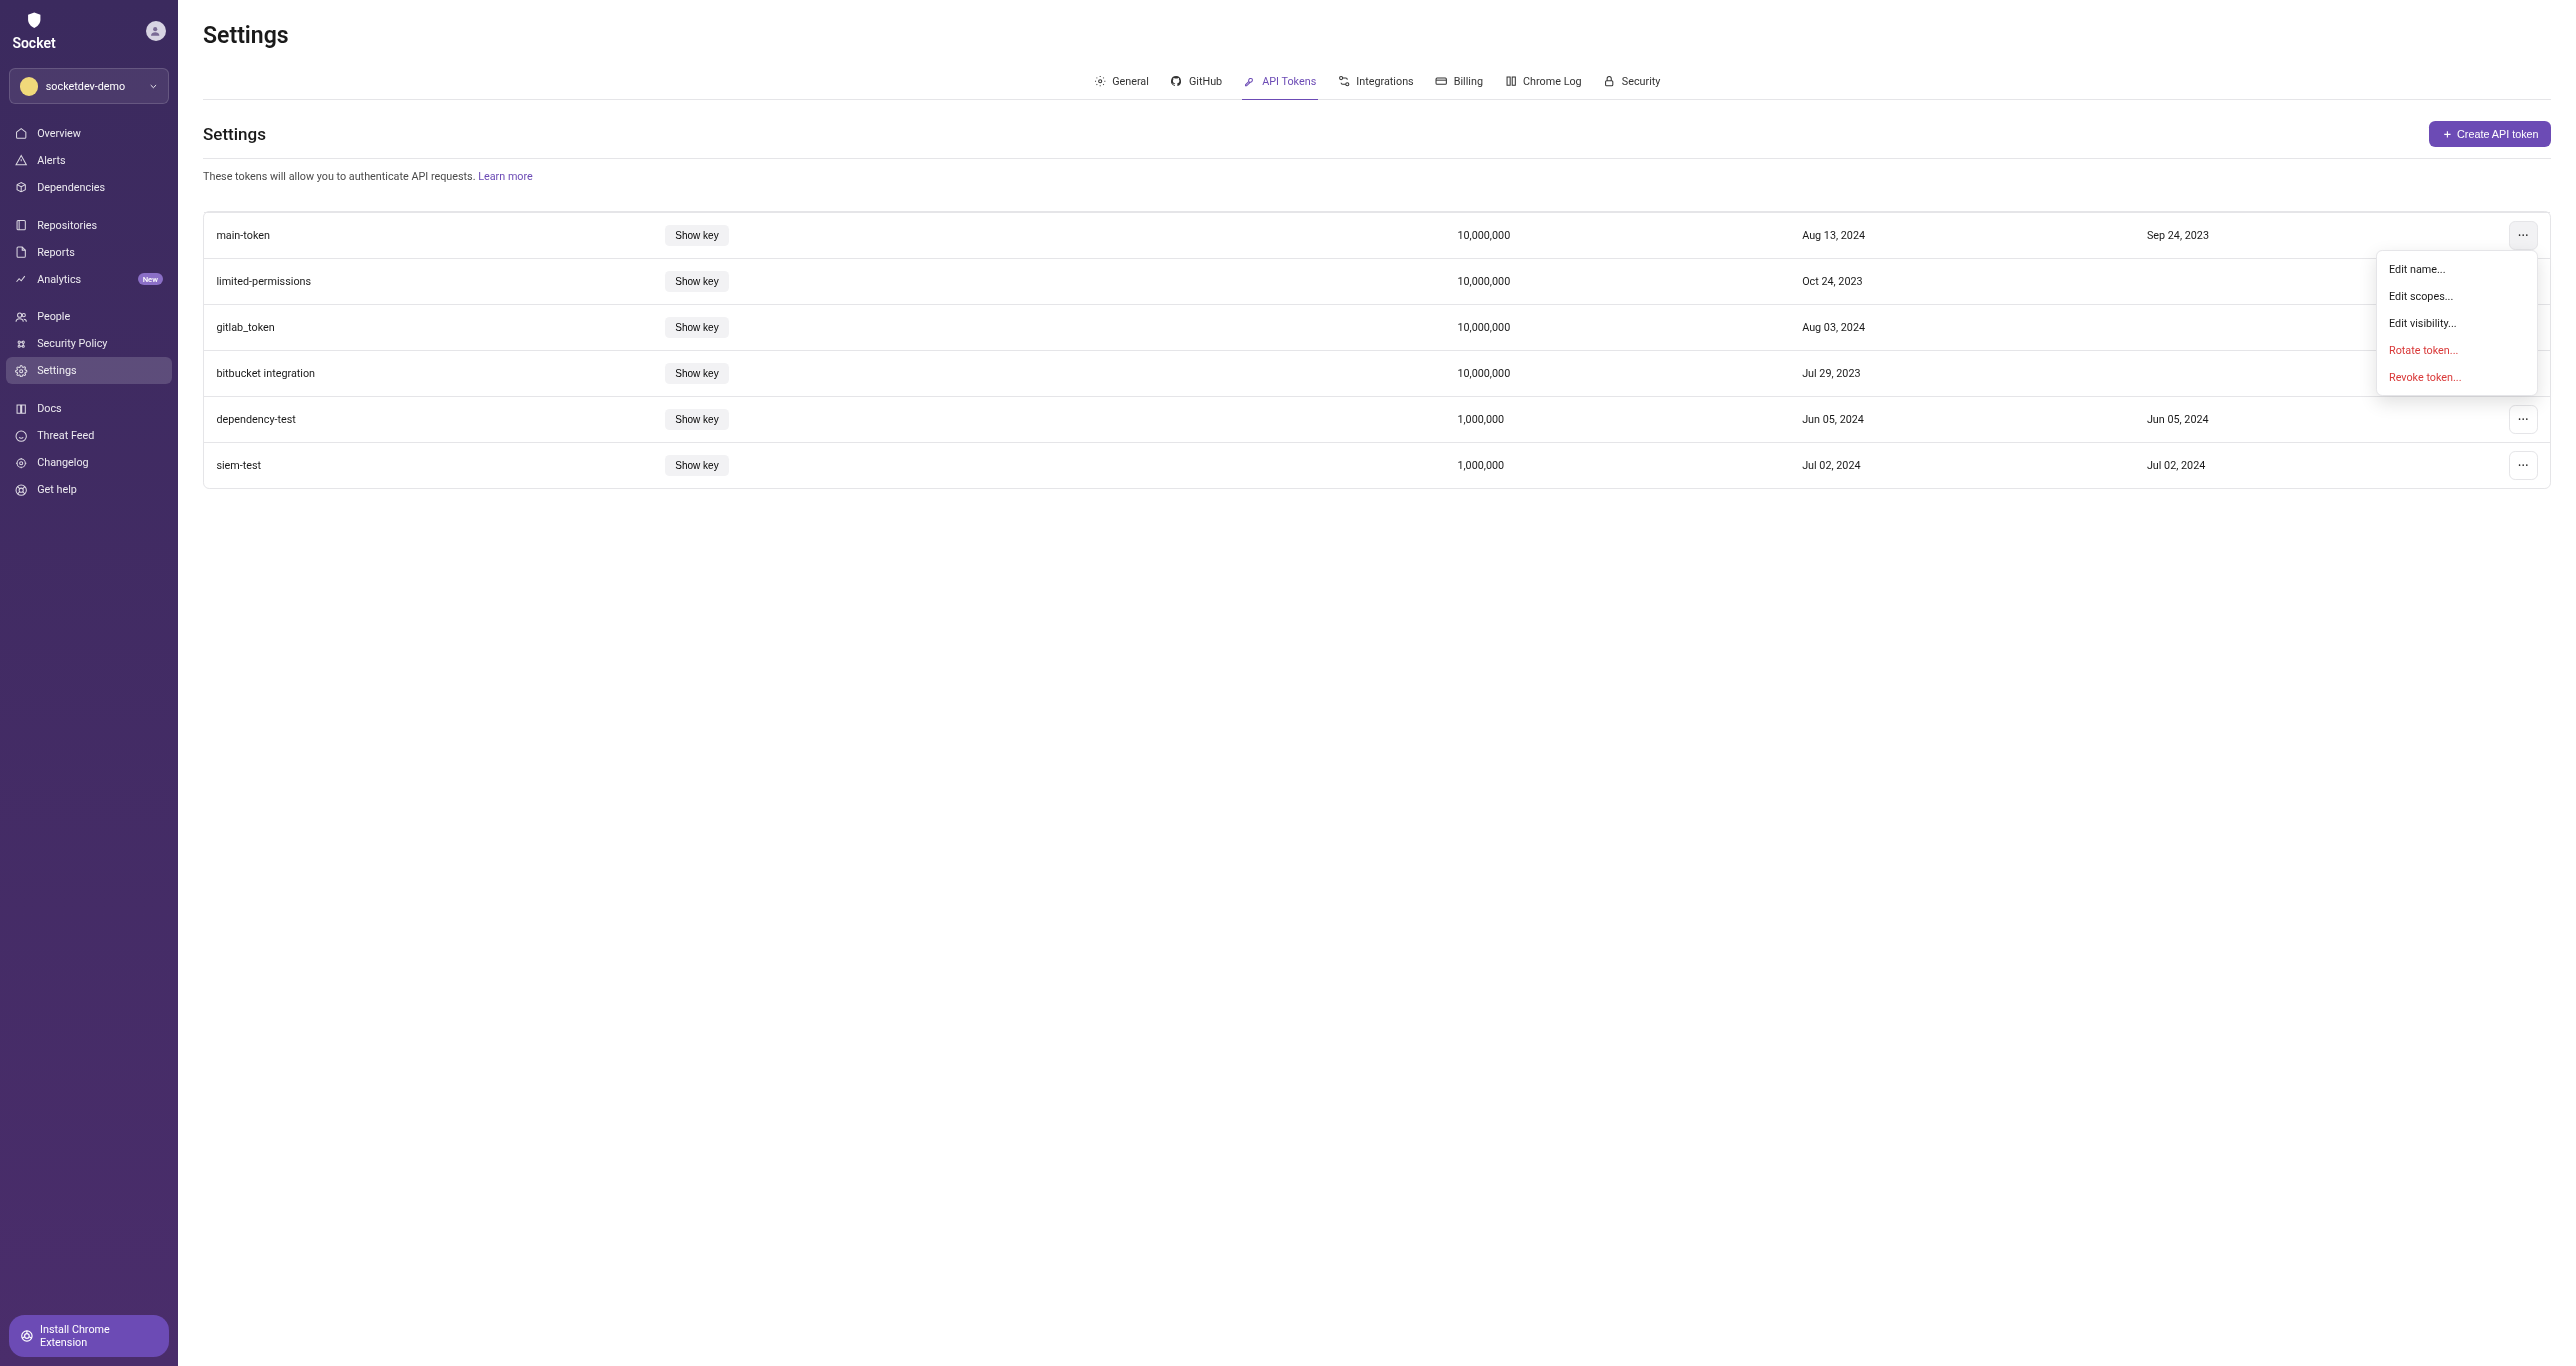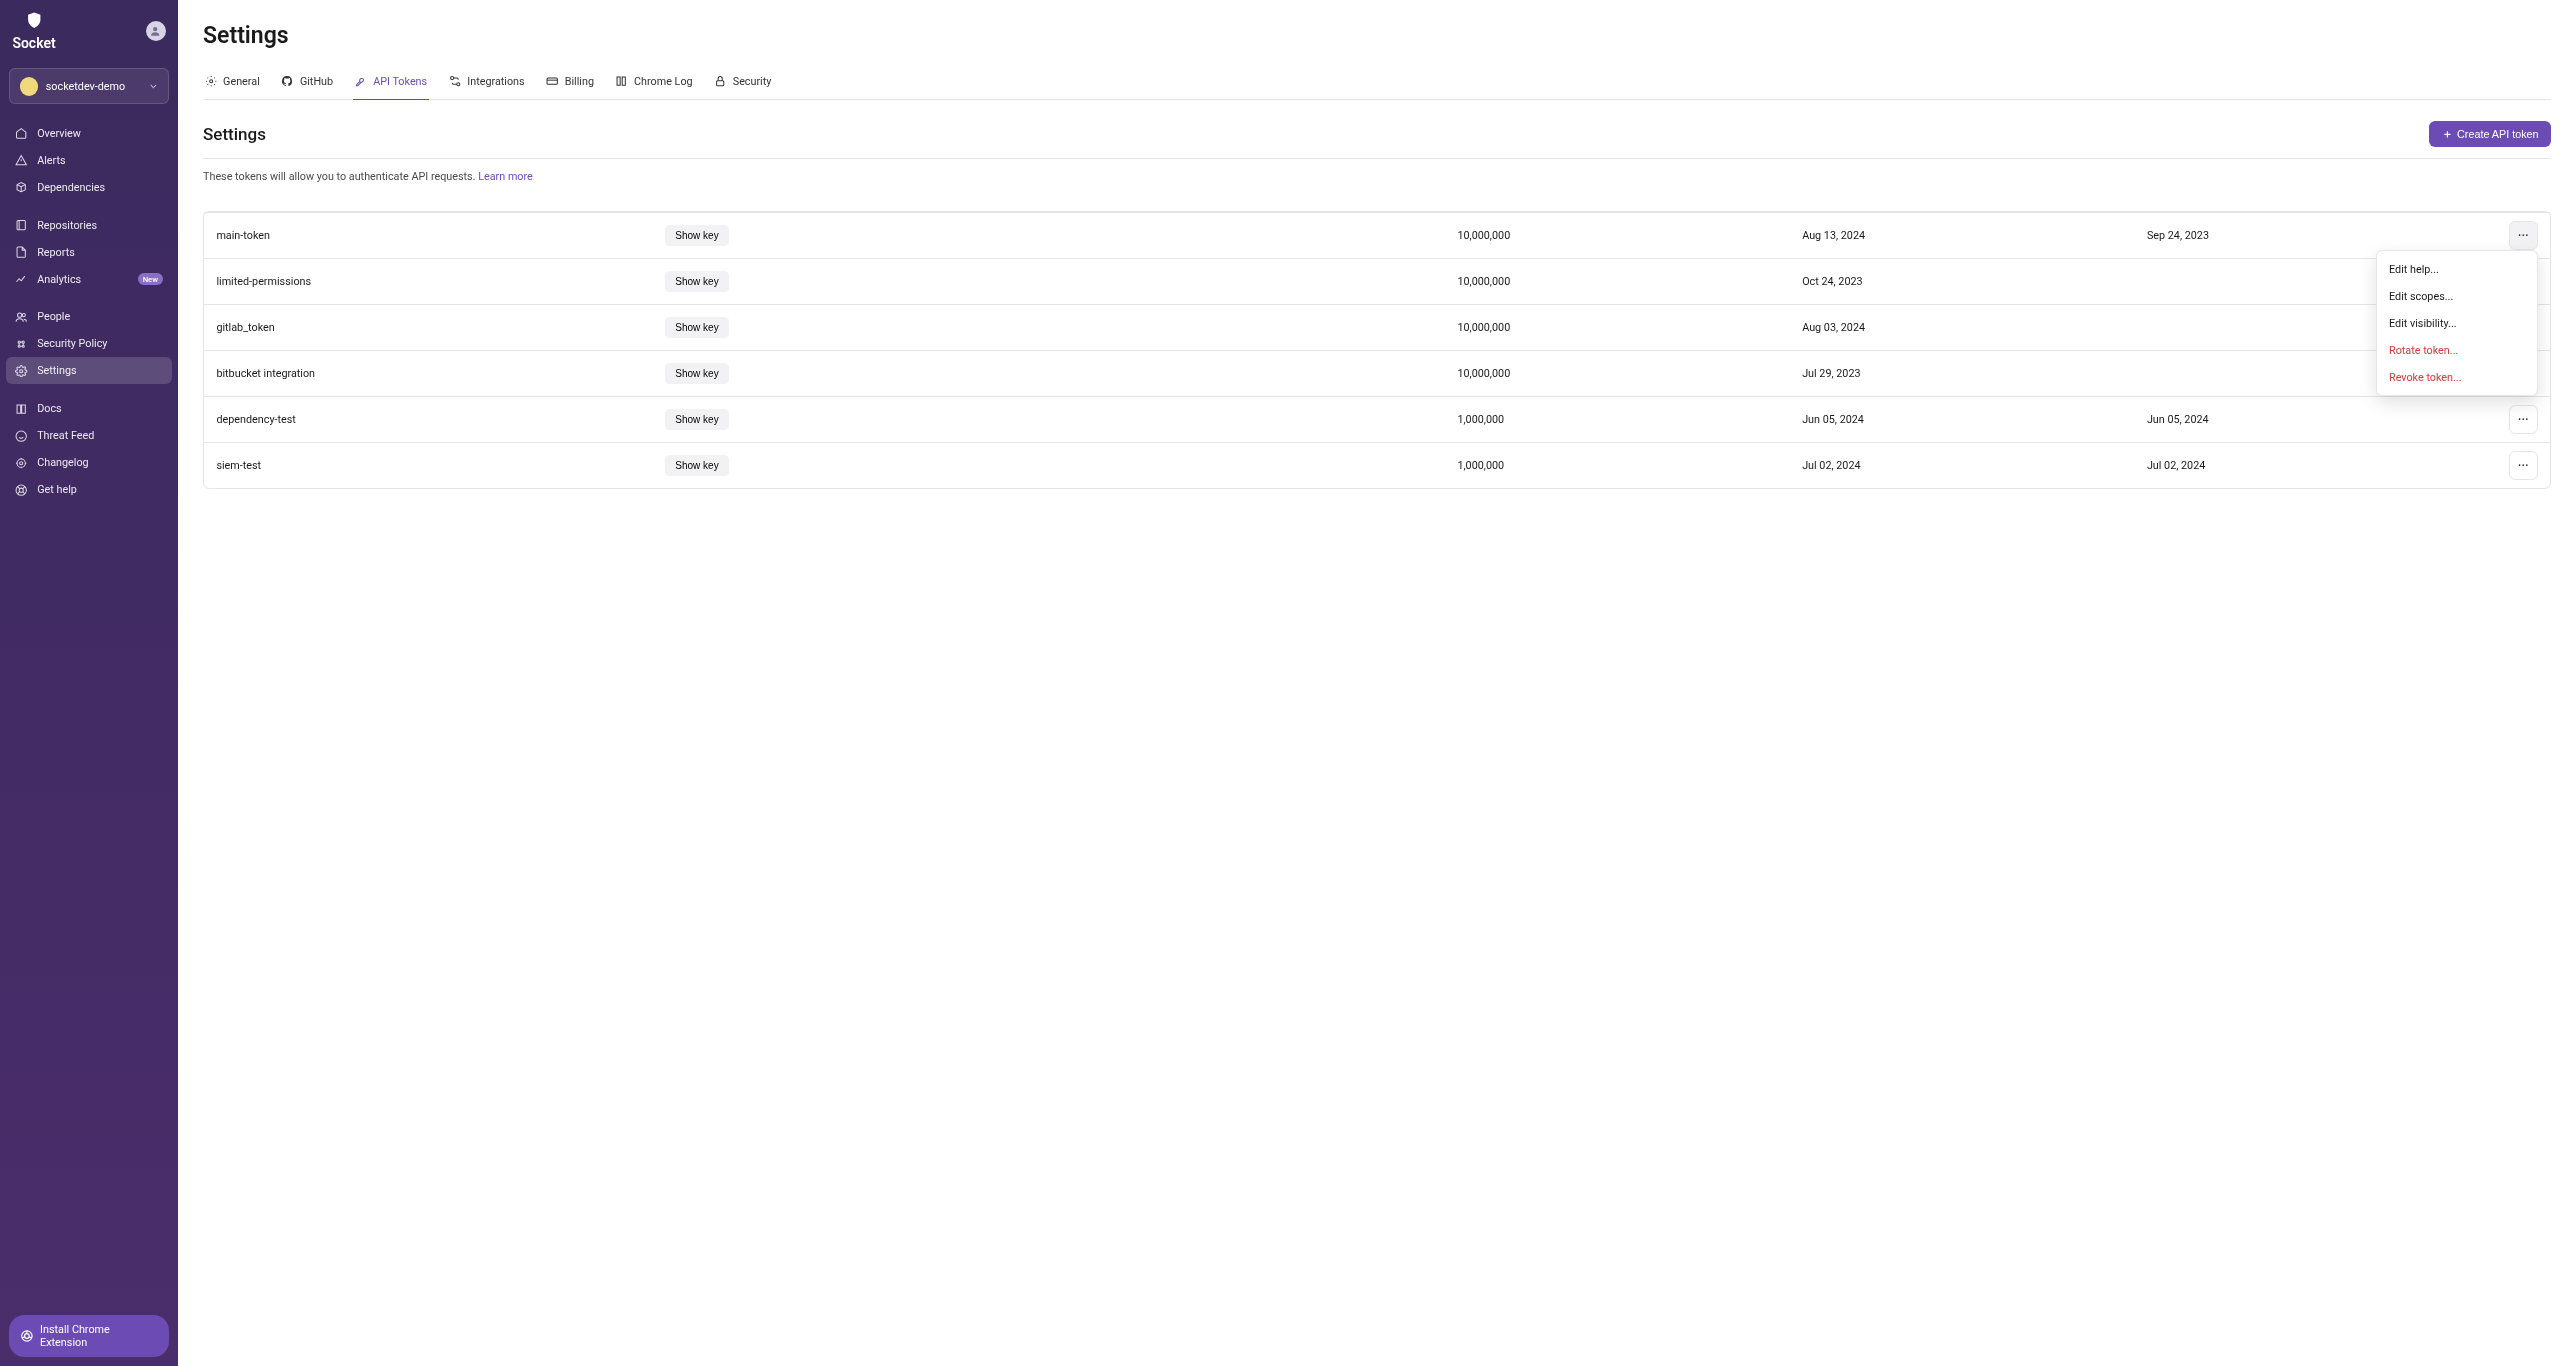--- a/index.html
+++ b/index.html
@@ -20,21 +20,21 @@
 .nav-item { display: flex; align-items: center; gap: 9.3px; padding: 7px 9.3px; border-radius: 6.2px; color: rgba(255,255,255,0.9); cursor: pointer; font-size: 10.8px; }
 .nav-item.active { background: rgba(255,255,255,0.16); }
 .nav-item .icon { width: 12.4px; height: 12.4px; flex-shrink: 0; opacity: 0.9; }
 .nav-item .label { flex: 1; }
 .badge-new { font-size: 7.7px; background: #8b6fc7; color: #fff; padding: 1.5px 4.6px; border-radius: 7.7px; font-weight: 500; }
 .install-ext { margin: 9.3px; padding: 7.7px 10.8px; background: #6c4bb5; border-radius: 15.5px; display: flex; align-items: center; gap: 6.2px; cursor: pointer; font-size: 10.8px; }
 
 
 .main { flex: 1; padding: 21.6px 25px; overflow: auto; position: relative; }
 .page-title { font-size: 23px; font-weight: 600; margin-bottom: 18.5px; }
-.tabs { display: flex; gap: 18.5px; border-bottom: 0.8px solid #e5e5e8; margin-bottom: 21.6px; }
+.tabs { display: flex; gap: 18.5px; border-bottom: 0.8px solid #e5e5e8; margin-bottom: 21.6px; justify-content: center; }
 .tab { display: flex; align-items: center; gap: 6.2px; padding: 7.7px 1.5px 10.8px; cursor: pointer; color: #333; border-bottom: 1.5px solid transparent; margin-bottom: -0.8px; }
 .tab.active { color: #6c4bb5; border-bottom-color: #6c4bb5; }
 .tab .icon { width: 12.4px; height: 12.4px; }
 
 .section-head { display: flex; align-items: center; justify-content: space-between; padding-bottom: 10.8px; border-bottom: 0.8px solid #e5e5e8; margin-bottom: 10.8px; }
 .section-title { font-size: 17px; font-weight: 500; }
 .btn-primary { background: #6c4bb5; color: #fff; border: none; padding: 7px 12.4px; border-radius: 6.2px; font-size: 10.8px; display: flex; align-items: center; gap: 4.6px; cursor: pointer; }
 .desc { color: #4a4a4a; margin-bottom: 28px; }
 .desc a { color: #6c4bb5; text-decoration: none; }
 
@@ -321,21 +321,21 @@
     <div class="row-actions">
       <div class="dots active">
         <svg width="12.4" height="12.4" viewBox="0 0 24 24" fill="currentColor">
                   <circle cx="5" cy="12" r="1.6"></circle>
                   <circle cx="12" cy="12" r="1.6"></circle>
                   <circle cx="19" cy="12" r="1.6"></circle>
                 </svg>
       </div>
     </div>
             <div class="dropdown">
-              <div class="dd-item">Edit help...</div>
+              <div class="dd-item">Edit name...</div>
               <div class="dd-item">Edit scopes...</div>
               <div class="dd-item">Edit visibility...</div>
               <div class="dd-item danger">Rotate token...</div>
               <div class="dd-item danger">Revoke token...</div>
             </div>
           </div>
           <div class="trow">
     <div>limited-permissions</div>
     <div><button class="show-key">Show key</button></div>
     <div>10,000,000</div>

